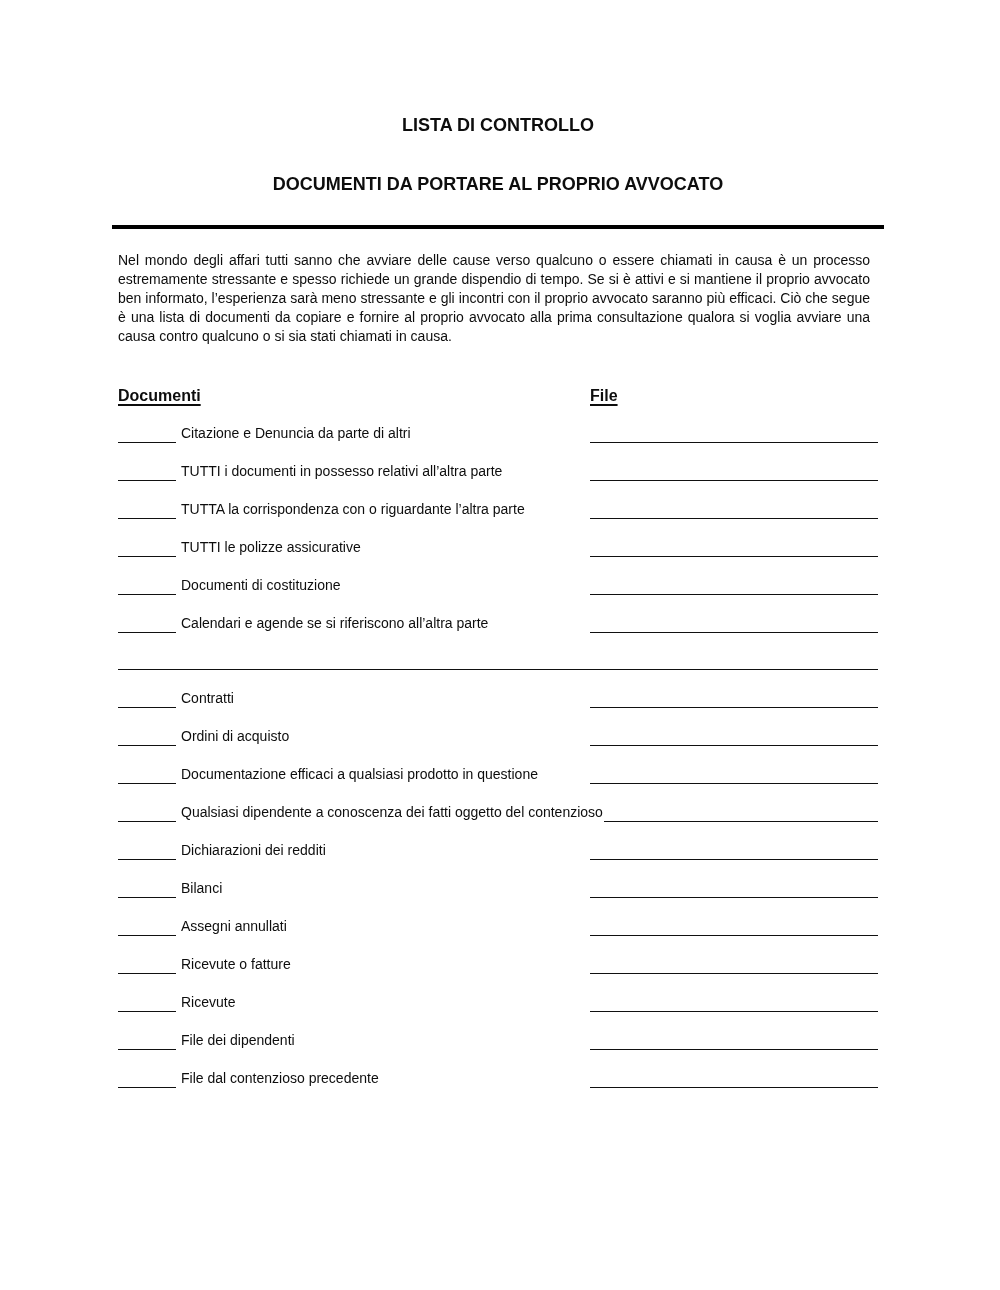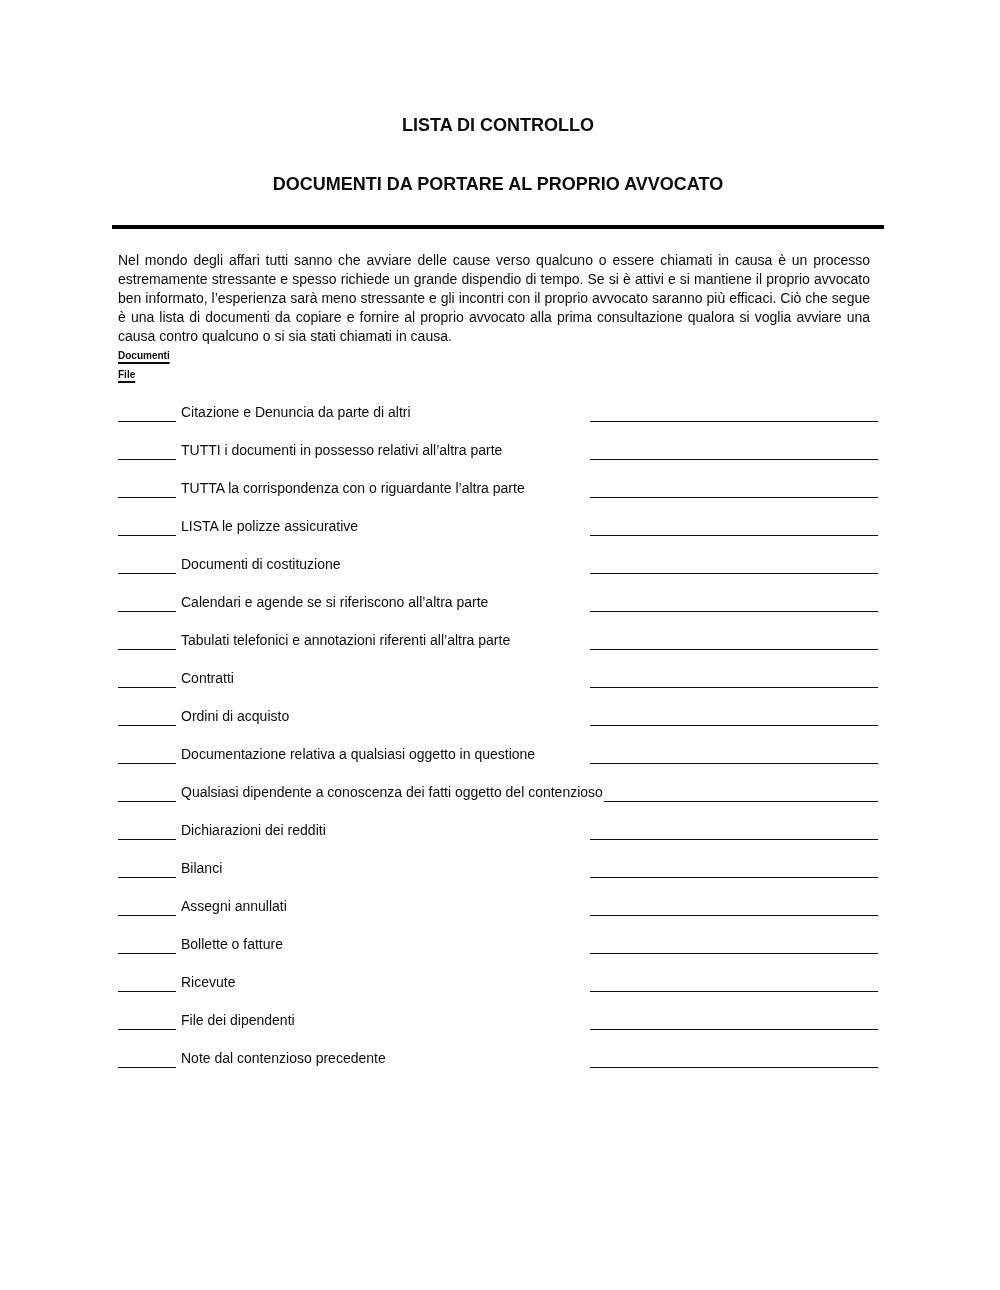--- a/index.html
+++ b/index.html
@@ -34,24 +34,24 @@
   }
   .intro {
     margin: 22px 8px 0 0;
     font-size: 14px;
     line-height: 19px;
     text-align: justify;
     color: #0d0d0d;
   }
   .cols-header {
     display: flex;
-    font-size: 10px;
+    margin-top: 40px;
+    font-size: 16px;
     font-weight: bold;
     line-height: 19px;
-    flex-direction: column;
   }
   .col-doc { width: 472px; flex: 0 0 auto; }
   .col-doc span, .col-note span {
     text-decoration: underline;
     text-decoration-thickness: 1.5px;
     text-underline-offset: 3px;
   }
   .row {
     display: flex;
     align-items: flex-start;
@@ -127,21 +127,21 @@
       <div class="lead">
         <span class="blank"></span>
         <span class="item-label">TUTTA la corrispondenza con o riguardante l’altra parte</span>
       </div>
       <span class="noteline"></span>
     </div>
 
     <div class="row">
       <div class="lead">
         <span class="blank"></span>
-        <span class="item-label">LISTA le polizze assicurative</span>
+        <span class="item-label">TUTTI le polizze assicurative</span>
       </div>
       <span class="noteline"></span>
     </div>
 
     <div class="row">
       <div class="lead">
         <span class="blank"></span>
         <span class="item-label">Documenti di costituzione</span>
       </div>
       <span class="noteline"></span>
@@ -149,24 +149,20 @@
 
     <div class="row">
       <div class="lead">
         <span class="blank"></span>
         <span class="item-label">Calendari e agende se si riferiscono all’altra parte</span>
       </div>
       <span class="noteline"></span>
     </div>
 
     <div class="row">
-      <div class="lead">
-        <span class="blank"></span>
-        <span class="item-label">Tabulati telefonici e annotazioni riferenti all’altra parte</span>
-      </div>
       <span class="noteline"></span>
     </div>
 
     <div class="row">
       <div class="lead">
         <span class="blank"></span>
         <span class="item-label">Contratti</span>
       </div>
       <span class="noteline"></span>
     </div>
@@ -176,21 +172,21 @@
         <span class="blank"></span>
         <span class="item-label">Ordini di acquisto</span>
       </div>
       <span class="noteline"></span>
     </div>
 
 
     <div class="row">
       <div class="lead">
         <span class="blank"></span>
-        <span class="item-label">Documentazione relativa a qualsiasi oggetto in questione</span>
+        <span class="item-label">Documentazione efficaci a qualsiasi prodotto in questione</span>
       </div>
       <span class="noteline"></span>
     </div>
 
     <div class="row">
       <div class="lead">
         <span class="blank"></span>
         <span class="item-label">Qualsiasi dipendente a conoscenza dei fatti oggetto del contenzioso</span>
       </div>
       <span class="noteline"></span>
@@ -216,21 +212,21 @@
       <div class="lead">
         <span class="blank"></span>
         <span class="item-label">Assegni annullati</span>
       </div>
       <span class="noteline"></span>
     </div>
 
     <div class="row">
       <div class="lead">
         <span class="blank"></span>
-        <span class="item-label">Bollette o fatture</span>
+        <span class="item-label">Ricevute o fatture</span>
       </div>
       <span class="noteline"></span>
     </div>
 
     <div class="row">
       <div class="lead">
         <span class="blank"></span>
         <span class="item-label">Ricevute</span>
       </div>
       <span class="noteline"></span>
@@ -240,20 +236,20 @@
       <div class="lead">
         <span class="blank"></span>
         <span class="item-label">File dei dipendenti</span>
       </div>
       <span class="noteline"></span>
     </div>
 
     <div class="row">
       <div class="lead">
         <span class="blank"></span>
-        <span class="item-label">Note dal contenzioso precedente</span>
+        <span class="item-label">File dal contenzioso precedente</span>
       </div>
       <span class="noteline"></span>
     </div>
 
 
   </div>
 </div>
 
 </body></html>

